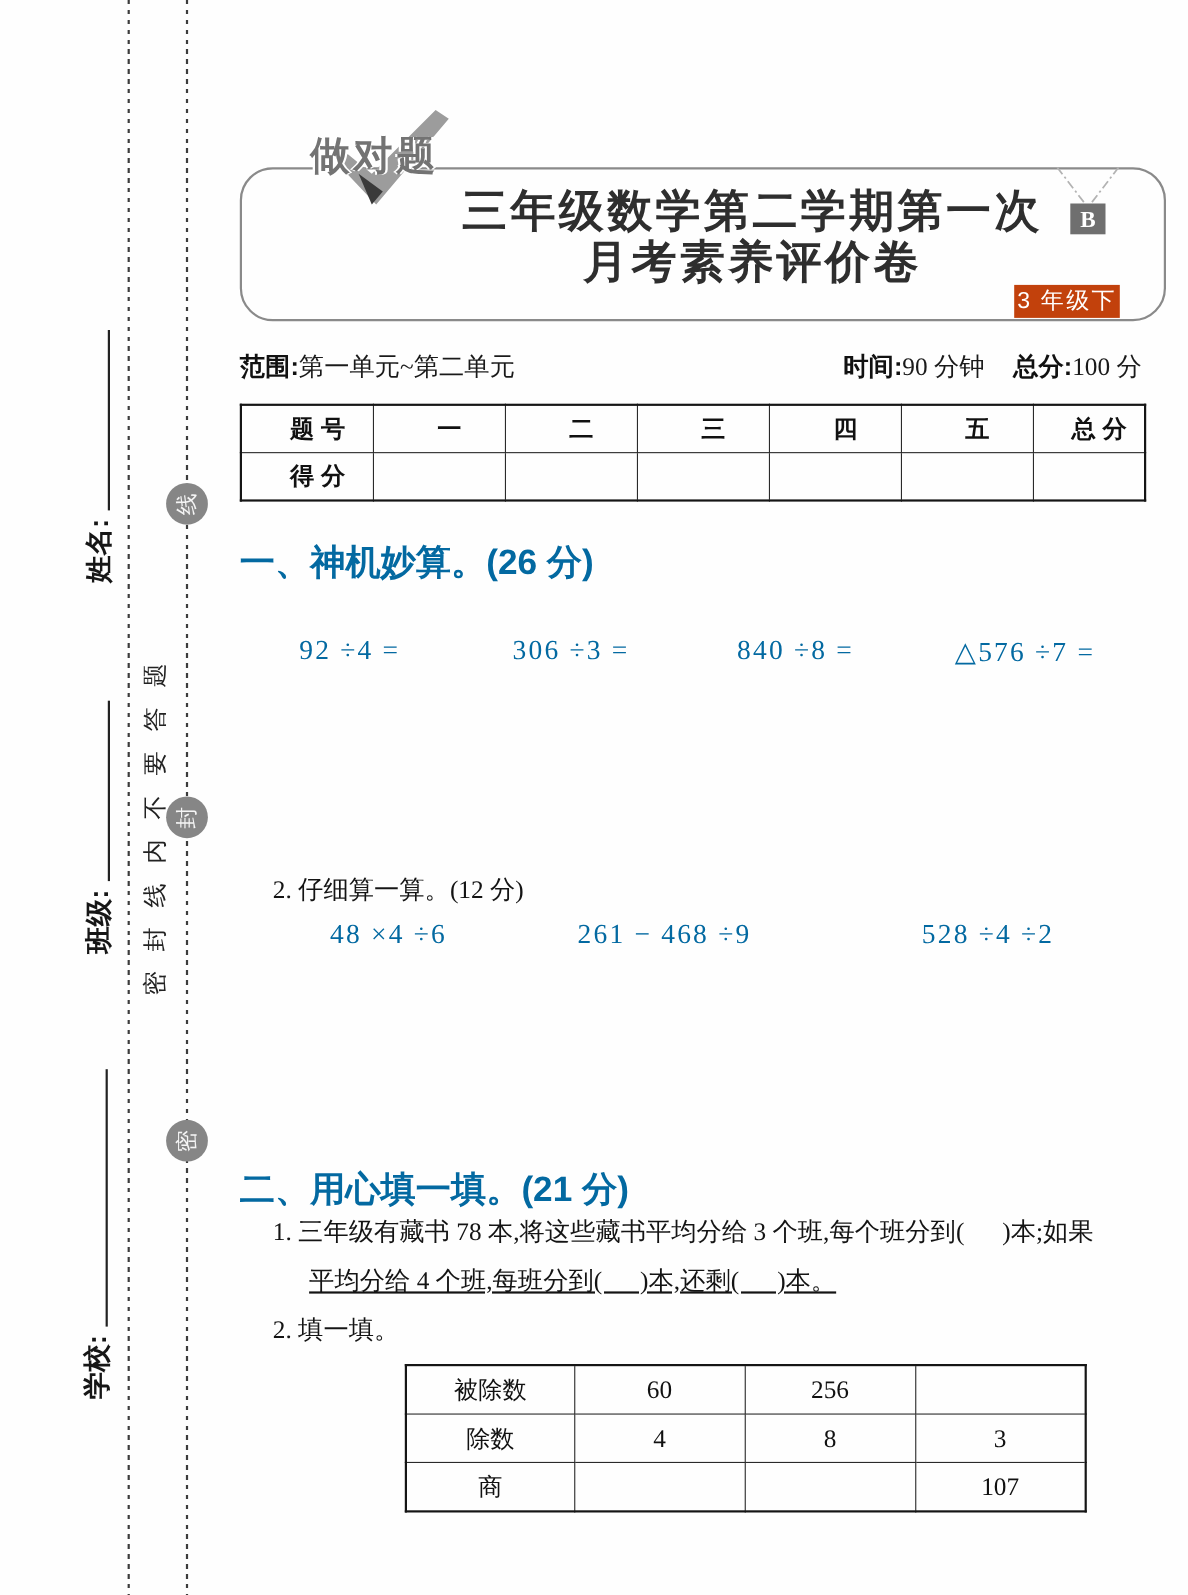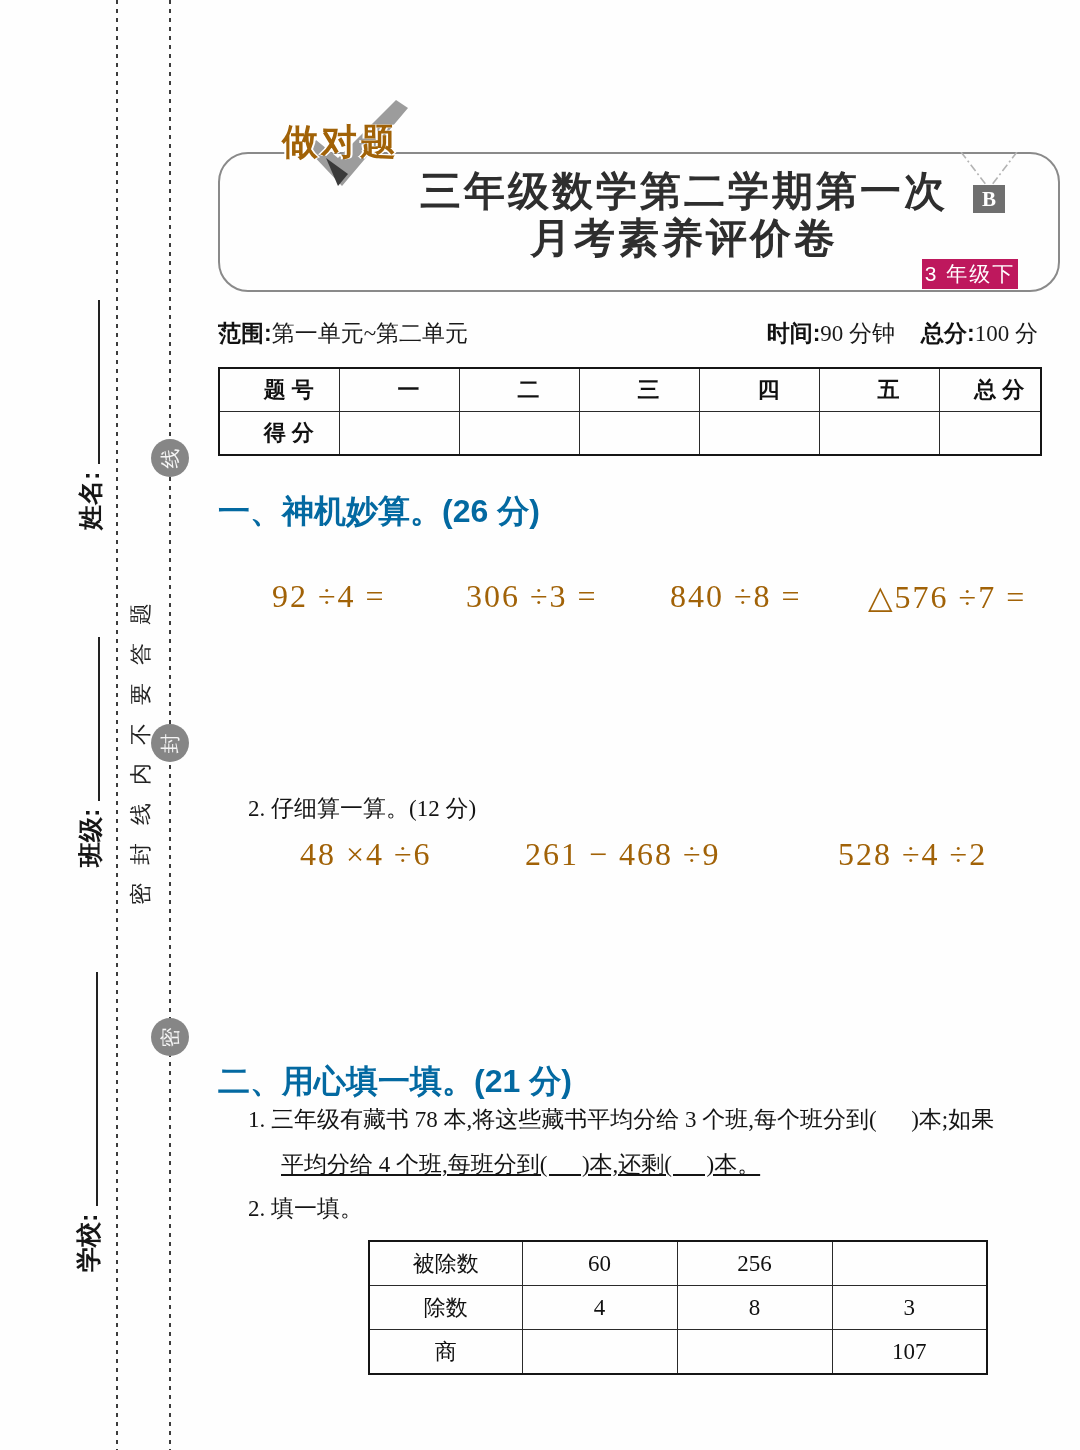--- a/index.html
+++ b/index.html
@@ -30,30 +30,30 @@
     font-size:20px;z-index:3;}
   .seal-circle span{transform:rotate(-90deg);}
   .sc-1{top:439px;} .sc-2{top:724px;} .sc-3{top:1018px;}
 
   
   .banner{position:absolute;left:218px;top:152px;width:838px;height:136px;
     border:2.5px solid #8a8a8a;border-radius:30px;background:#fefefe;}
   .logo-wrap{position:absolute;left:62px;top:-52px;width:150px;height:90px;}
   .logo-check{position:absolute;left:26px;top:-6px;width:104px;height:92px;z-index:0;}
   .logo-text{position:absolute;left:0;top:16px;z-index:1;
-    font-family:"Liberation Sans",sans-serif;font-weight:900;font-size:36px;color:#a16207;
+    font-family:"Liberation Sans",sans-serif;font-weight:900;font-size:36px;color:#737373;
     letter-spacing:3px;text-shadow:2px 0 0 #ffffff,-2px 0 0 #ffffff;white-space:nowrap;}
   .title-box{position:absolute;left:0;top:14px;width:100%;text-align:center;padding-left:45px;}
   .title-line{font-family:"Liberation Sans",sans-serif;font-weight:900;font-size:41px;
     line-height:47px;color:#2e2e2e;letter-spacing:3px;white-space:nowrap;}
   .hanger{position:absolute;left:733px;top:-2px;width:72px;height:36px;}
   .badge-b{position:absolute;left:753px;top:31px;width:32px;height:28px;background:#6f6f6f;
     color:#fff;font-family:"Liberation Serif",serif;font-weight:bold;font-size:21px;
     text-align:center;line-height:28px;}
-  .badge-grade{position:absolute;left:702px;top:105px;width:96px;height:30px;background:#be185d;
+  .badge-grade{position:absolute;left:702px;top:105px;width:96px;height:30px;background:#c2410c;
     color:#fff;font-family:"Liberation Sans",sans-serif;font-size:21px;letter-spacing:2px;
     text-align:center;line-height:30px;white-space:nowrap;}
 
   
   .meta{position:absolute;left:218px;top:318px;width:820px;display:flex;
     justify-content:space-between;align-items:baseline;font-size:23px;}
   .meta b{font-family:"Liberation Sans",sans-serif;font-weight:bold;color:#111;}
   .meta .mval{font-size:23px;color:#1a1a1a;}
   .meta .right{display:flex;gap:26px;}
 
@@ -66,21 +66,21 @@
 
   .fill-table{position:absolute;left:368px;top:1240px;width:618px;table-layout:fixed;
     border:2.5px solid #151515;}
   .fill-table td{border:1.5px solid #2a2a2a;height:41px;text-align:center;font-size:23px;color:#111;}
   .fill-table td.rowlab{font-size:22px;}
 
   
   .sec-head{position:absolute;font-family:Liberation Sans, sans-serif;font-weight:bold;
     font-size:32px;color:#0369a1;white-space:pre;}
   .q-text{position:absolute;font-size:23px;color:#141414;white-space:pre;}
-  .expr{position:absolute;font-size:32px;letter-spacing:2px;color:#a16207;white-space:pre;}
+  .expr{position:absolute;font-size:25px;letter-spacing:2px;color:#0369a1;white-space:pre;}
 
   
   .watermark{position:absolute;left:845px;top:1392px;font-family:"Liberation Sans",sans-serif;
     font-weight:bold;font-size:28px;letter-spacing:2px;color:#8f8f8f;
     text-shadow:2px 2px 0 #ffffff,-1px -1px 1px rgba(110,110,110,.45);white-space:nowrap;}
 </style>
 </head>
 <body>
 
 <div class="page">

